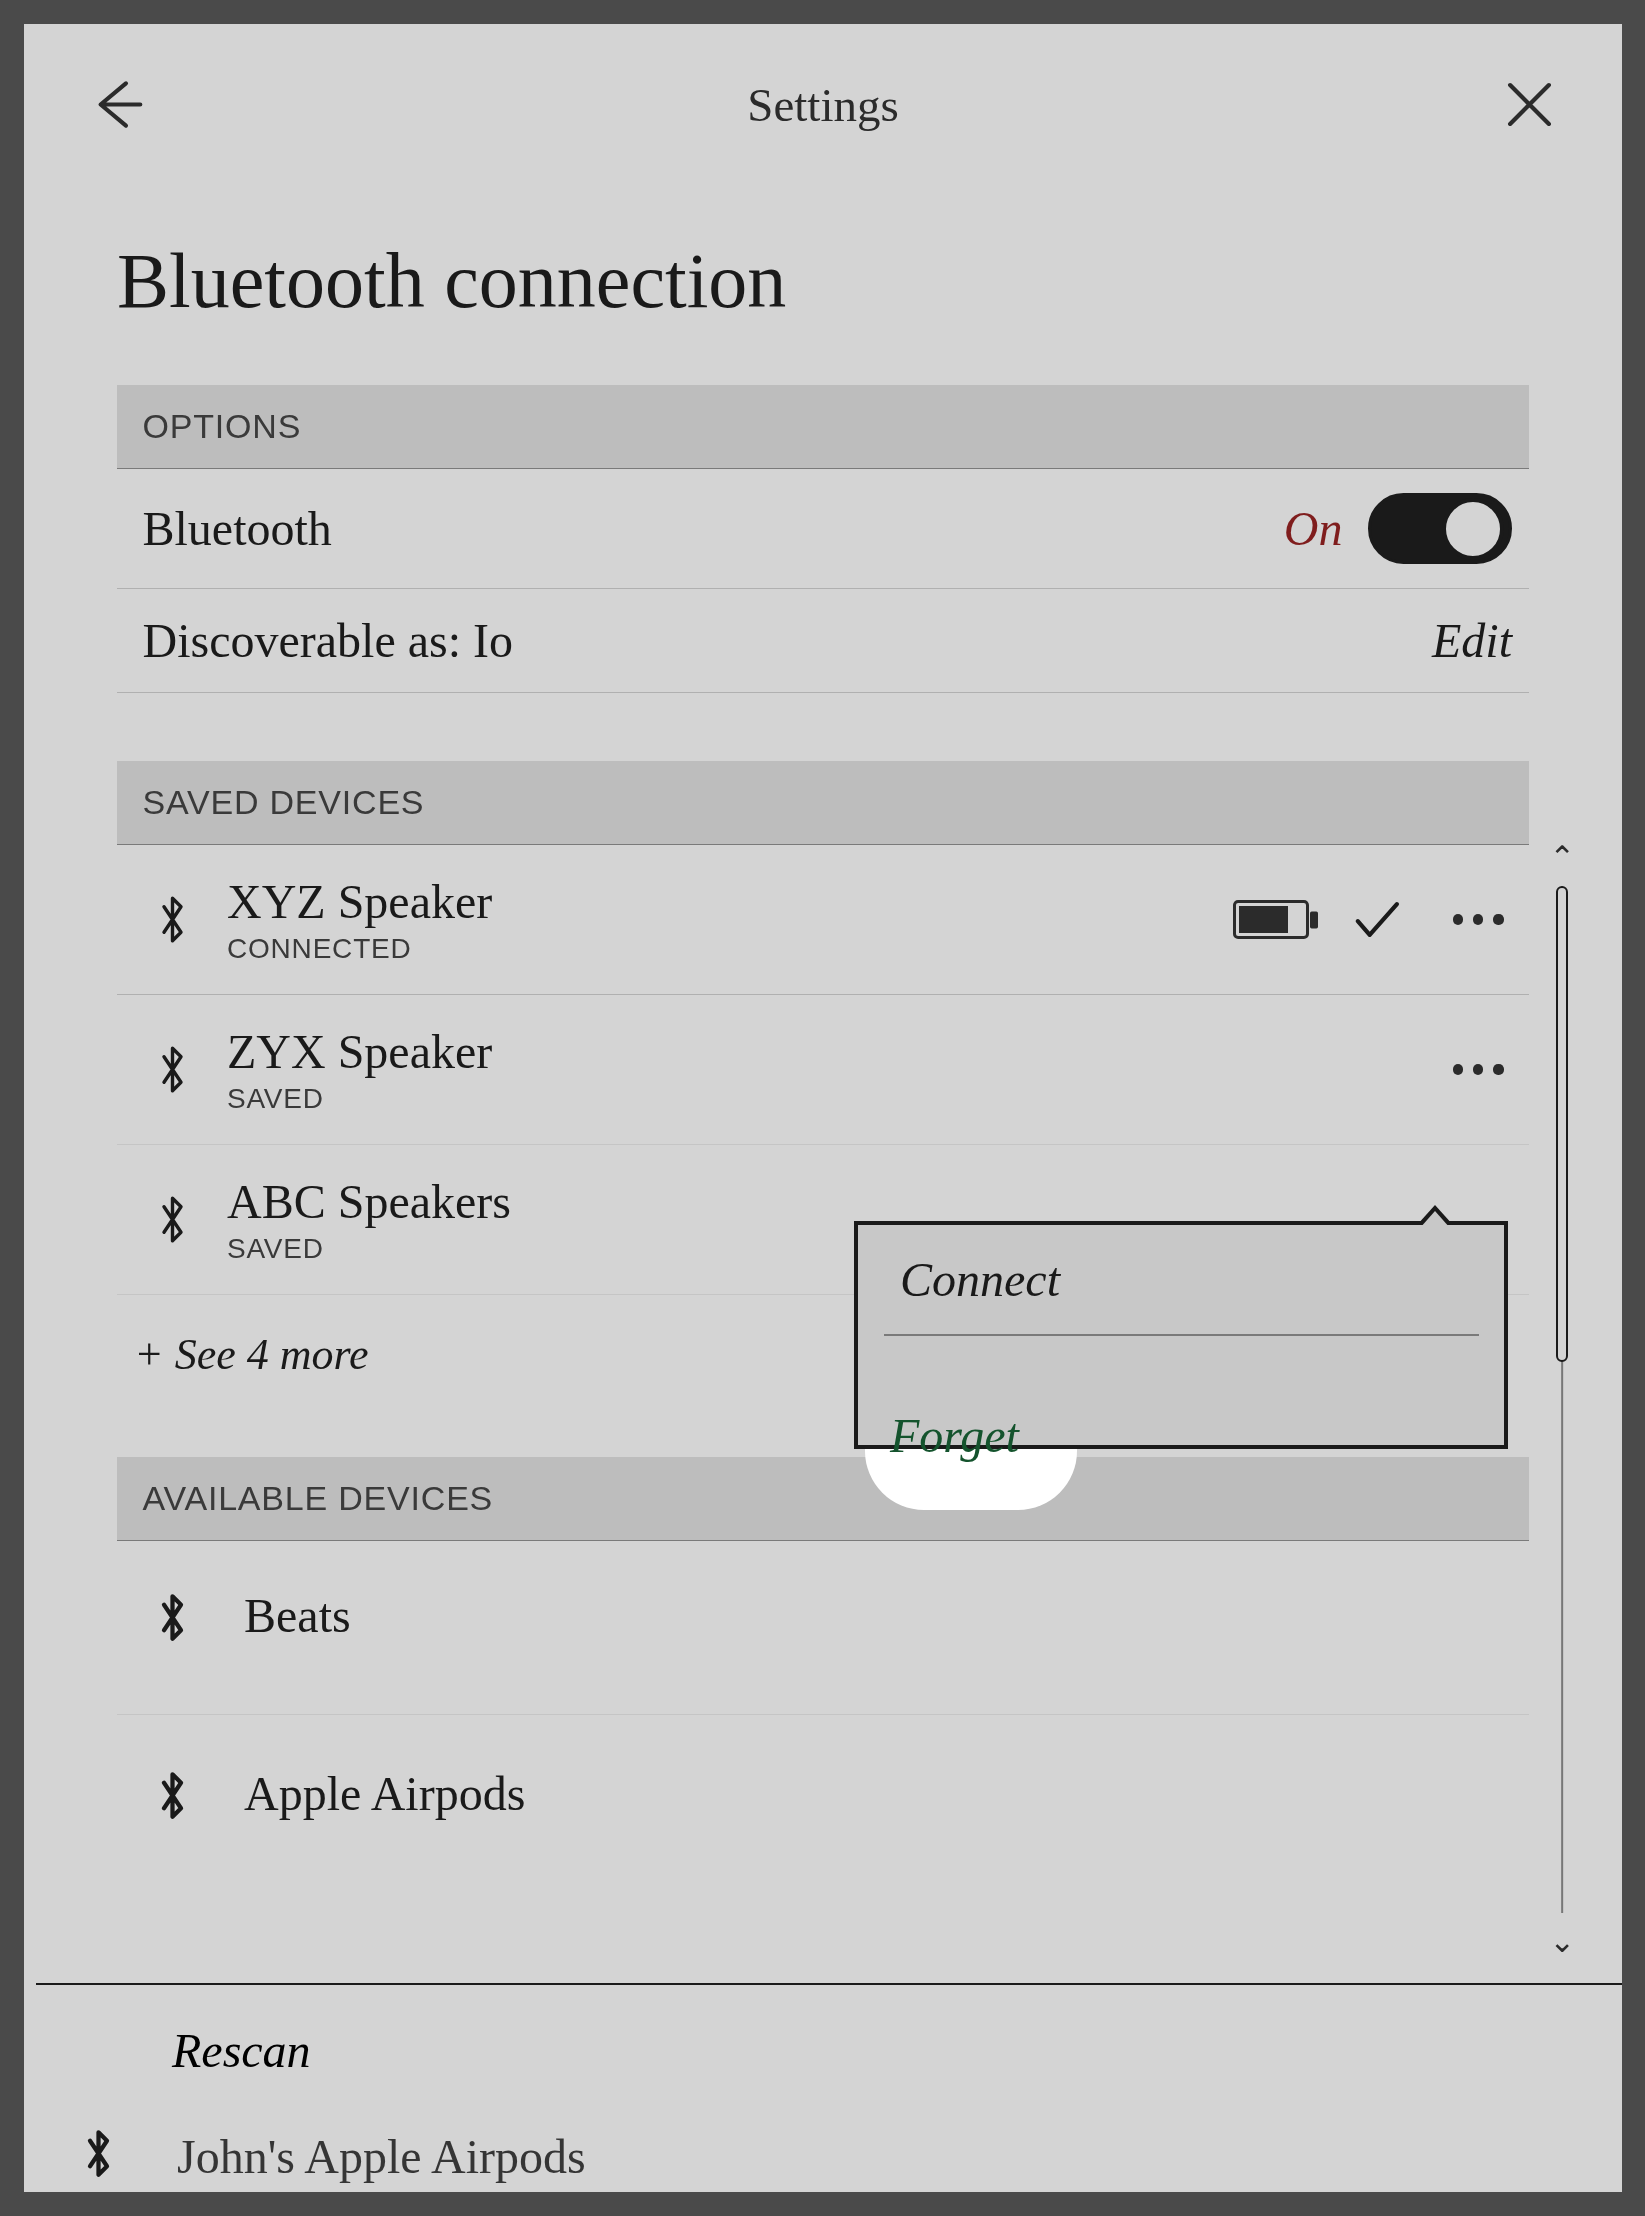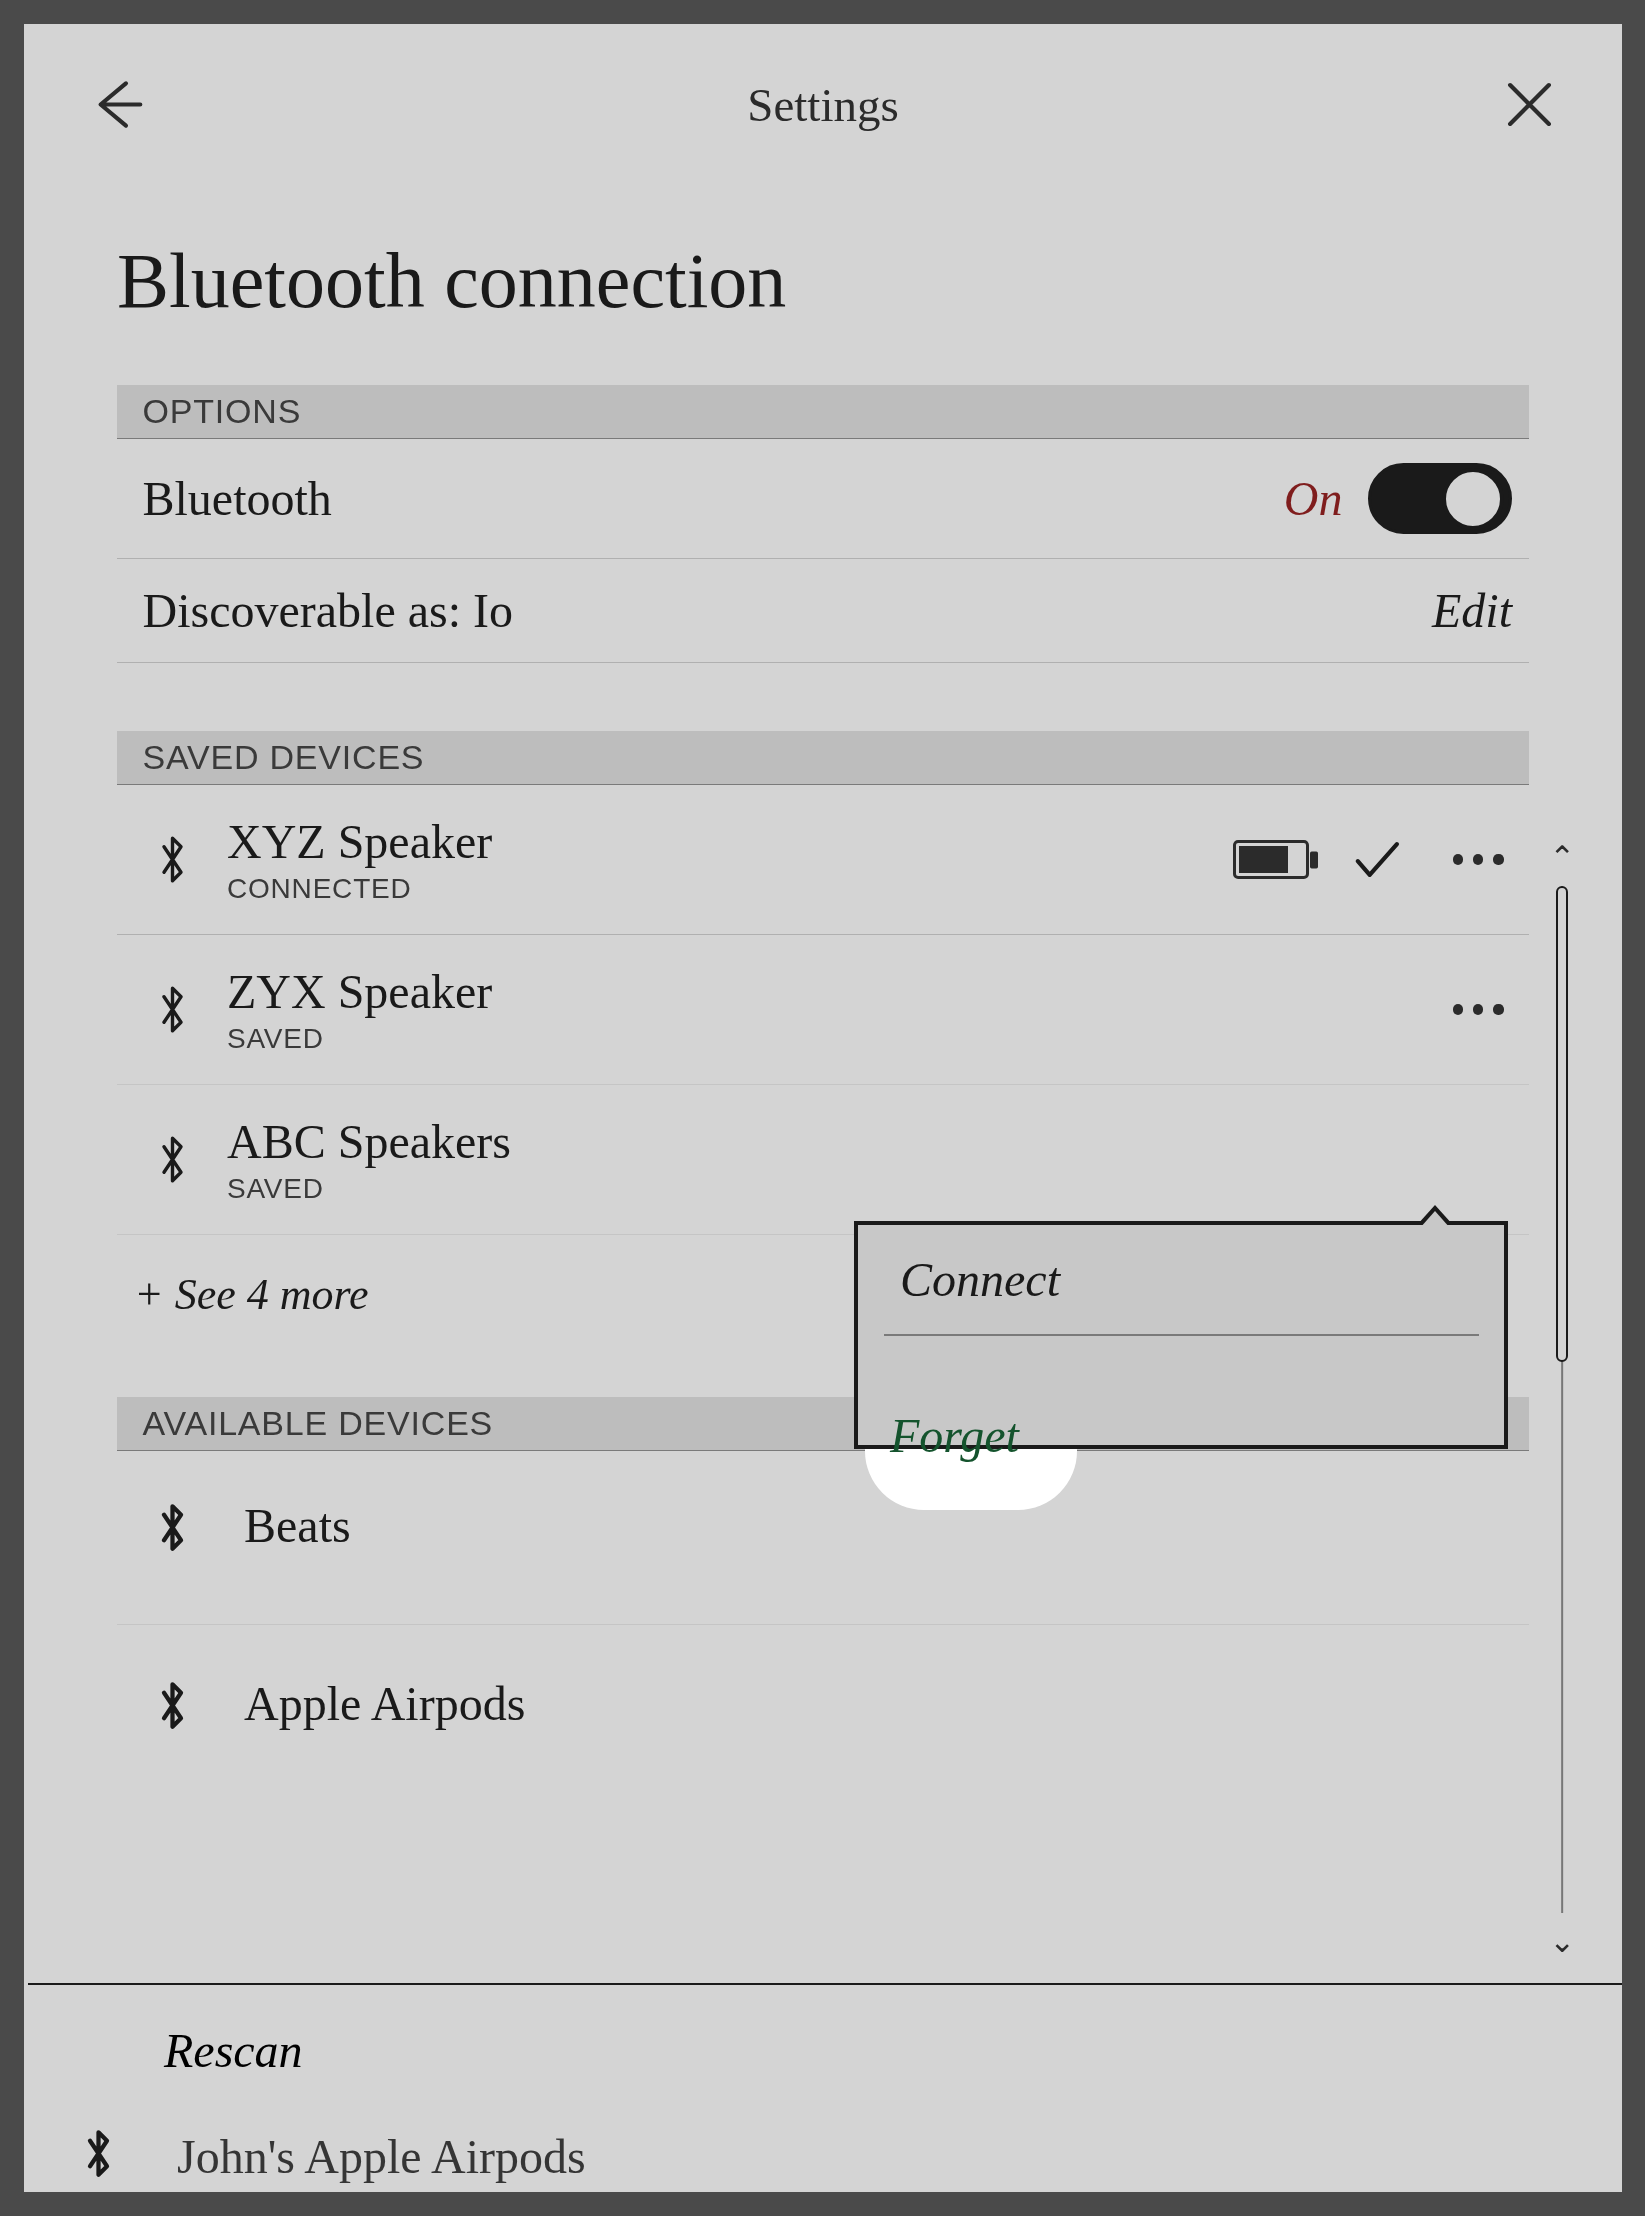--- a/index.html
+++ b/index.html
@@ -48,21 +48,21 @@
   }
   .page-title {
     font-size: 78px;
     font-weight: 500;
     color: #1a1a1a;
     margin-top: 51px;
     margin-bottom: 59px;
   }
   .section-head {
     background: #bdbdbd;
-    height: 54px;
+    height: 84px;
     display:flex; align-items:center;
     padding: 0 25.5px;
     font-family: 'Helvetica Neue', Arial, sans-serif;
     font-size: 34px;
     letter-spacing: 0.8px;
     font-weight: 500;
     color: #3a3a3a;
     border-bottom: 1.7px solid #7a7a7a;
   }
   .row {
@@ -127,21 +127,21 @@
   .avail-row {
     display:flex; align-items:flex-start;
     gap: 51px;
     padding: 47px 17px 67px 34px;
     border-bottom: 0.8px solid #c5c5c5;
     cursor:pointer;
   }
   .avail-name { font-size: 48px; color:#1a1a1a; }
   .rescan-bar {
     position:absolute;
-    left:4px; right:0;
+    left:12px; right:0;
     bottom: 76px;
     border-top: 2.5px solid #1a1a1a;
     background:#d4d4d4;
     padding: 38px 136px;
     font-size: 48px;
     font-style: italic;
     z-index: 5;
     cursor:pointer;
   }
   .partial-name {

